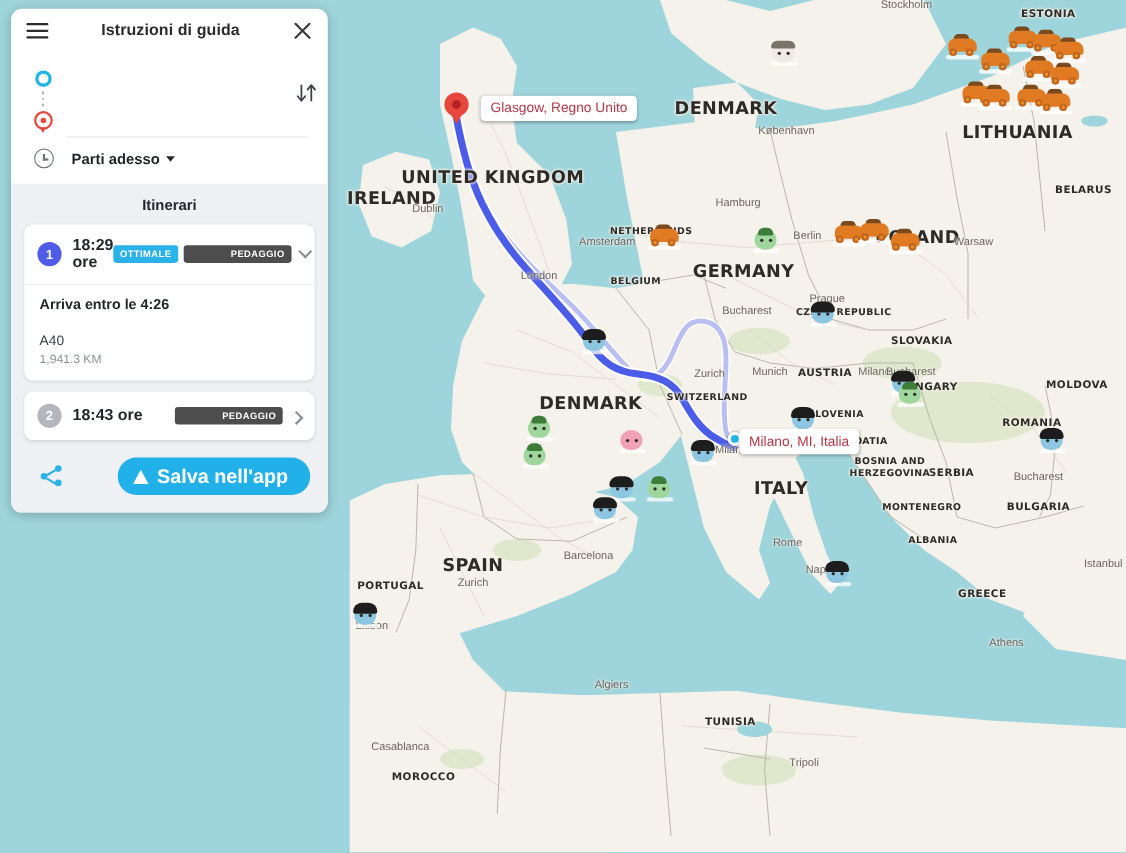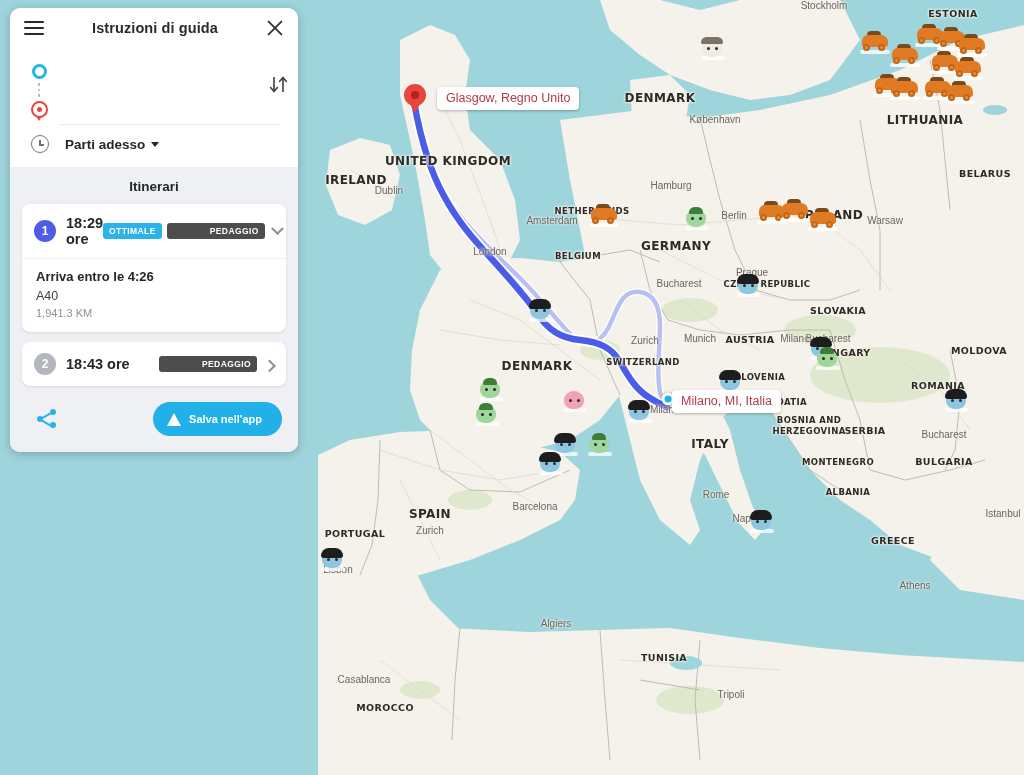--- a/index.html
+++ b/index.html
@@ -23,21 +23,21 @@
   .mlabel {
     position: absolute;
     white-space: nowrap;
     pointer-events: none;
     transform: translate(-50%, -50%);
     font-family: "DejaVu Sans", sans-serif;
   }
   .mlabel.country {
     font-weight: bold;
     color: #2e2a26;
-    font-size: 12px;
+    font-size: 16px;
     letter-spacing: 0.4px;
     text-shadow: 0 0 3px #f5f2eb, 0 0 3px #f5f2eb, 0 0 2px #f5f2eb;
   }
   .mlabel.country.small { font-size: 9.5px; }
   .mlabel.country.tiny { font-size: 8.5px; }
   .mlabel.city {
     color: #6c6660;
     font-size: 10px;
     font-family: "Liberation Sans", sans-serif;
     text-shadow: 0 0 3px #f5f2eb, 0 0 3px #f5f2eb;
@@ -274,37 +274,37 @@
   }
   .badge.opt{background:#2bb2e8;}
   .badge.toll{background:#4d4d4d;padding-left:43px;}
   .chev{
     width:9px;height:9px;border-right:2px solid #8a9096;border-bottom:2px solid #8a9096;
     margin-left:8px;flex:0 0 9px;
   }
   .chev.dn{transform:rotate(45deg) translate(-2px,-2px);}
   .chev.rt{transform:rotate(-45deg) translate(-1px,1px);}
   .route-body{ border-top:1px solid #eceef0; padding:10px 14px 13px; }
-  .arr{font-size:13px;font-weight:bold;color:#23262a;margin-bottom:5px;}
+  .arr{font-size:13px;font-weight:bold;color:#23262a;margin-bottom:19px;}
   .via{font-size:12.5px;color:#3c4045;margin-bottom:4px;}
   .dist{font-size:11px;color:#8b9096;}
 
   .footer-row{display:flex;align-items:center;padding:6px 4px 2px;}
   .share{width:22px;height:22px;position:relative;cursor:pointer;margin-left:10px;}
   .share i{position:absolute;width:6px;height:6px;border-radius:50%;background:#2bb2e8;}
   .share i.a{left:14px;top:1px;} .share i.b{left:14px;top:14px;} .share i.c{left:1px;top:8px;}
   .share u{position:absolute;background:#2bb2e8;height:1.6px;width:12px;}
   .share u.p{left:4px;top:7px;transform:rotate(-30deg);}
   .share u.q{left:4px;top:14px;transform:rotate(30deg);}
   .save-btn{
     margin-left:auto;
     background:#21b0e8;color:#fff;
     border:none;border-radius:20px;
     height:34px;padding:0 20px 0 14px;
-    font-size:11px;font-weight:bold;
+    font-size:18px;font-weight:bold;
     display:flex;align-items:center;gap:8px;cursor:pointer;
     font-family:"Liberation Sans",sans-serif;
   }
   .nav-tri{
     width:0;height:0;
     border-left:7px solid transparent;border-right:7px solid transparent;
     border-bottom:13px solid #fff;
   }
 </style>
 </head>

